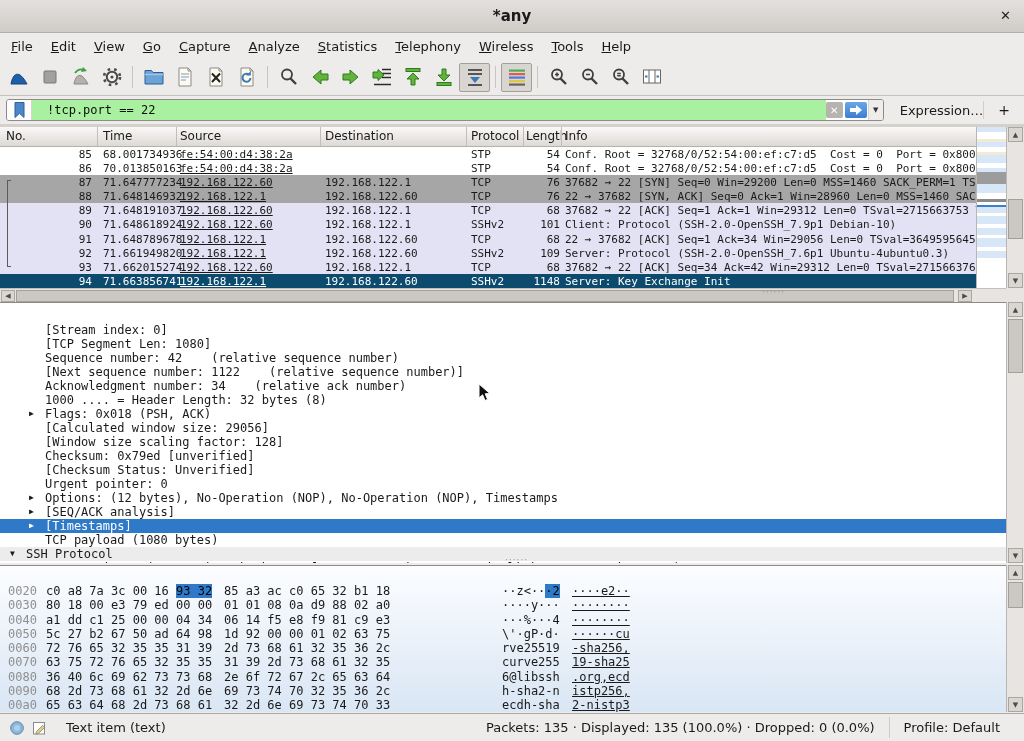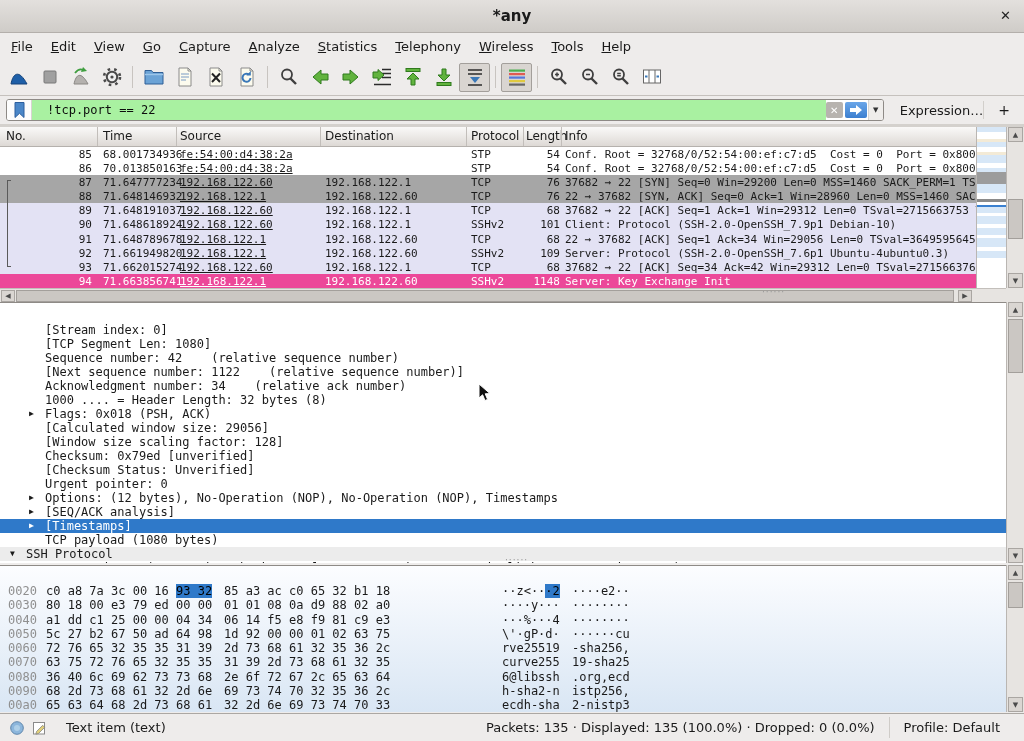--- a/index.html
+++ b/index.html
@@ -51,21 +51,21 @@
   .c-no{left:0;width:92px;text-align:right;}
   .c-time{left:103px;}
   .c-src{left:180px;text-decoration:underline;}
   .c-dst{left:325px;}
   .c-proto{left:471px;}
   .c-len{left:523px;width:37px;text-align:right;}
   .c-info{left:565px;width:411px;overflow:hidden;}
   .r-white{background:#ffffff;}
   .r-gray{background:#a6a6a6;}
   .r-lav{background:#e3e2f4;}
-  .r-sel{background:#ec4899;color:#fff;padding-left:44px;}
+  .r-sel{background:#0c4a6e;color:#fff;padding-left:44px;}
   .stream-line{position:absolute;left:7px;width:1px;background:#5a5a5a;}
   .stream-tick{position:absolute;height:1px;background:#5a5a5a;}
   
   .minimap{position:absolute;top:127px;left:976px;width:30px;height:161px;background:#fff;
     border-left:1px solid #bab6b2;box-sizing:border-box;overflow:hidden;}
   .vscroll{position:absolute;left:1006px;width:18px;background:#e7e4e1;border-left:1px solid #bab6b2;box-sizing:border-box;}
   .sarr{position:absolute;left:1px;width:15px;height:15px;background:#dad6d2;border:1px solid #aaa6a2;
     display:flex;align-items:center;justify-content:center;font-size:7px;color:#4a4a4a;box-sizing:border-box;}
   .sthumb{position:absolute;left:1px;width:15px;background:#cbc7c3;border:1px solid #a39f9b;box-sizing:border-box;}
   .hscroll{position:absolute;top:288px;left:0;width:1006px;height:14px;background:#e7e4e1;
@@ -87,21 +87,21 @@
   
   .hexpane{position:absolute;top:565px;left:0;width:1024px;height:147px;
     background:linear-gradient(#fcfdff,#d9e6f4);border-top:1px solid #8e8a86;
     font-family:"DejaVu Sans Mono",monospace;font-size:12px;overflow:hidden;box-sizing:border-box;padding-top:18px;}
   .hrow{position:relative;height:14.3px;line-height:14.3px;}
   .hrow span{white-space:pre;}
   .hoff{position:absolute;left:8px;color:#8f8f8f;}
   .hx1{position:absolute;left:46px;}
   .hx2{position:absolute;left:224px;}
   .ha1{position:absolute;left:502px;}
-  .ha2{position:absolute;left:572px;}
+  .ha2{position:absolute;left:572px;text-decoration:underline;}
   .hxhl{background:#2f79c9;color:#000000;}
   
   .statusbar{position:absolute;top:713px;left:0;right:0;height:28px;background:#eeeceb;
     border-top:1px solid #aba7a3;display:flex;align-items:center;font-size:13px;box-sizing:border-box;}
   .sb-icon{position:absolute;}
   .sb-left{margin-left:66px;}
   .sb-right{margin-left:auto;display:flex;align-items:center;height:100%;}
   .sb-packets{padding-right:14px;}
   .sb-profile{border-left:1px solid #cfccc8;padding:3px 24px 3px 14px;}
   .cursor{position:absolute;left:478px;top:383px;pointer-events:none;}

